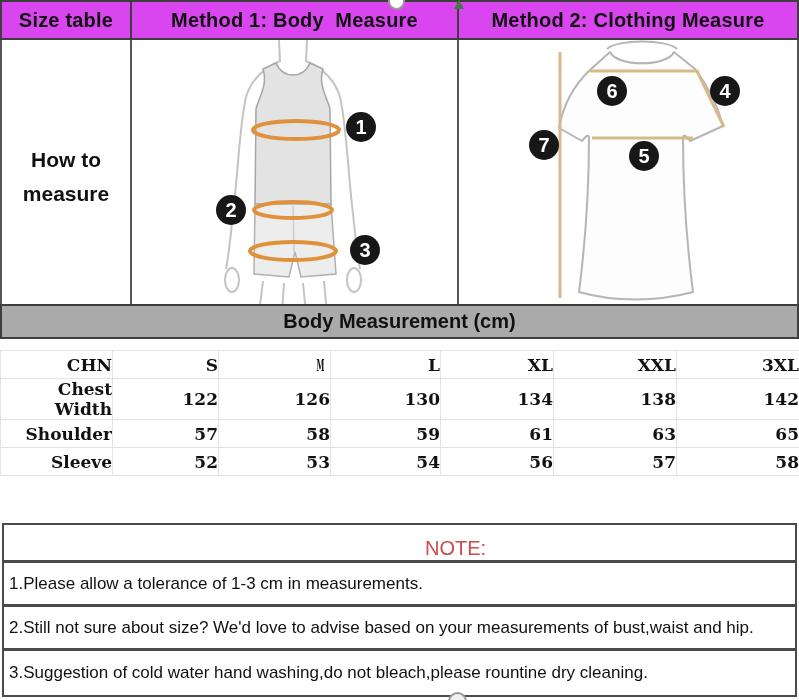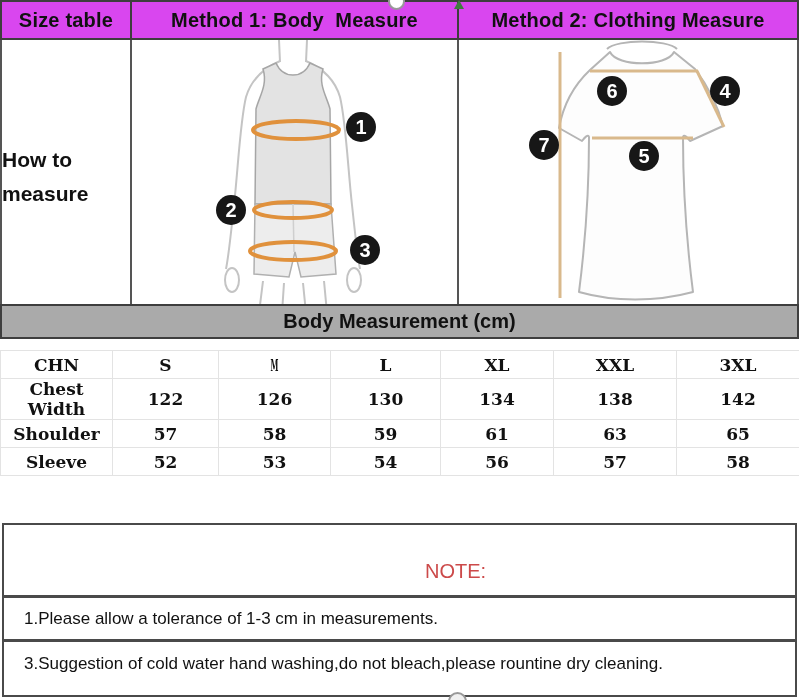--- a/index.html
+++ b/index.html
@@ -18,59 +18,59 @@
     display:flex; align-items:center; justify-content:center;
     font-weight:bold; font-size:20px; white-space:pre; letter-spacing:0.2px;
   }
   .hcell + .hcell { border-left:none; }
   .bcell {
     border:2px solid #555; border-top:none; box-sizing:border-box;
     position:relative; background:#fff; overflow:hidden;
   }
   .bcell + .bcell { border-left:none; }
   .how-to {
-    display:flex; flex-direction:column; justify-content:center;
+    display:flex; flex-direction:column; align-items:center; justify-content:center;
     font-weight:bold; font-size:21px; line-height:34px;
   }
   .bcell svg { position:absolute; left:0; top:0; }
 
   
   .bm-bar {
     position:absolute; left:0; top:304px; width:799px; height:35px;
     background:#aaaaaa; border:2px solid #3e3e3e; box-sizing:border-box;
     display:flex; align-items:center; justify-content:center;
     font-weight:bold; font-size:20px;
   }
 
   
   table.size-table {
     position:absolute; left:0; top:350px; width:799px;
     border-collapse:collapse; table-layout:fixed;
   }
   table.size-table td {
-    border:1px solid #e3e3e3; height:27px; text-align:center; padding:0;
+    border:1px solid #e3e3e3; height:27px; text-align:right; padding:0;
     font-family:"DejaVu Serif","Liberation Serif",serif; font-weight:bold; font-size:17px;
     background:#fff; overflow:hidden;
   }
   td.lbl-sans { font-family:"Liberation Sans",sans-serif; font-weight:bold; font-size:17px; }
   .m-squish { display:inline-block; transform:scaleX(0.42); font-weight:900; }
 
   
   .notes {
     position:absolute; left:2px; top:523px; width:795px; height:174px;
     border:2px solid #4a4a4a; box-sizing:border-box; background:#fff;
   }
   .note-title-row {
     height:38px; border-bottom:3px solid #4a4a4a; box-sizing:border-box;
-    display:flex; align-items:flex-start; justify-content:center;margin-top:35px;
+    display:flex; align-items:flex-end; justify-content:center;
   }
   .note-title { color:#cc4a4a; font-size:20px; margin-left:112px; }
   .note-row {
     height:44px; border-bottom:3px solid #4a4a4a; box-sizing:border-box;
-    display:flex; align-items:center; padding-left:20px; font-size:17px;
+    display:flex; align-items:center; padding-left:5px; font-size:17px;
   }
   .note-row.last { border-bottom:none;text-align:center; }
 
   
   .handle-top {
     position:absolute; left:388px; top:-7px; width:13px; height:13px;
     border-radius:50%; background:#fff; border:2px solid #999; z-index:6;
   }
   .sprout {
     position:absolute; left:454px; top:0; width:0; height:0; z-index:6;
@@ -224,20 +224,21 @@
         <td>58</td>
       </tr>
     </tbody>
   </table>
 
   <div class="notes">
     <div class="note-title-row">
       <span class="note-title">NOTE:</span>
     </div>
     <div class="note-row">1.Please allow a tolerance of 1-3 cm in measurements.</div>
+    <div class="note-row">2.Still not sure about size? We'd love to advise based on your measurements of bust,waist and hip.</div>
     <div class="note-row last">3.Suggestion of cold water hand washing,do not bleach,please rountine dry cleaning.</div>
   </div>
 
   <div class="handle-top"></div>
   <div class="sprout"></div>
   <div class="handle-bottom"></div>
 
 </div>
 
 </body></html>

